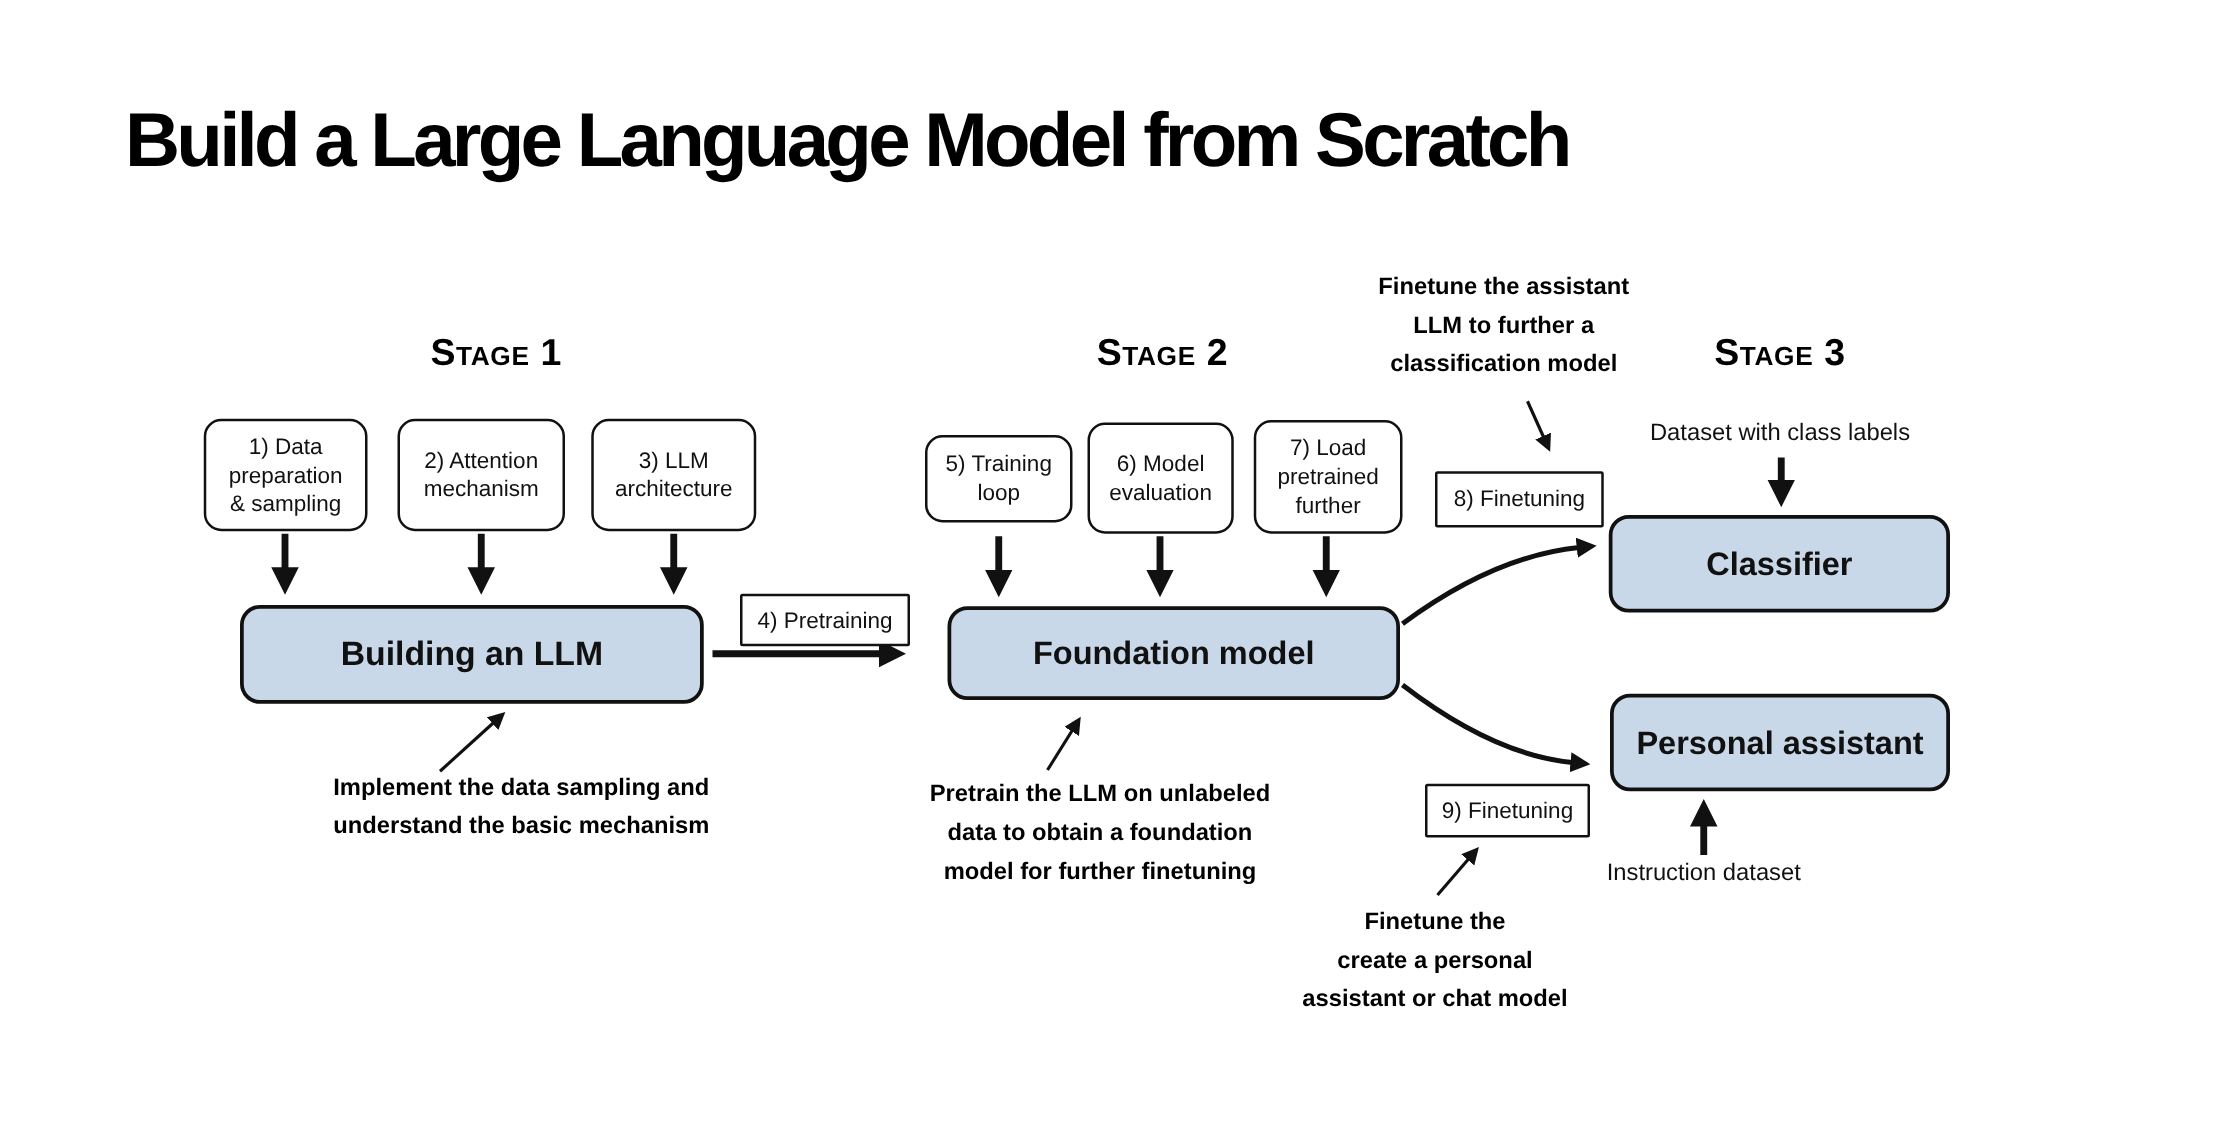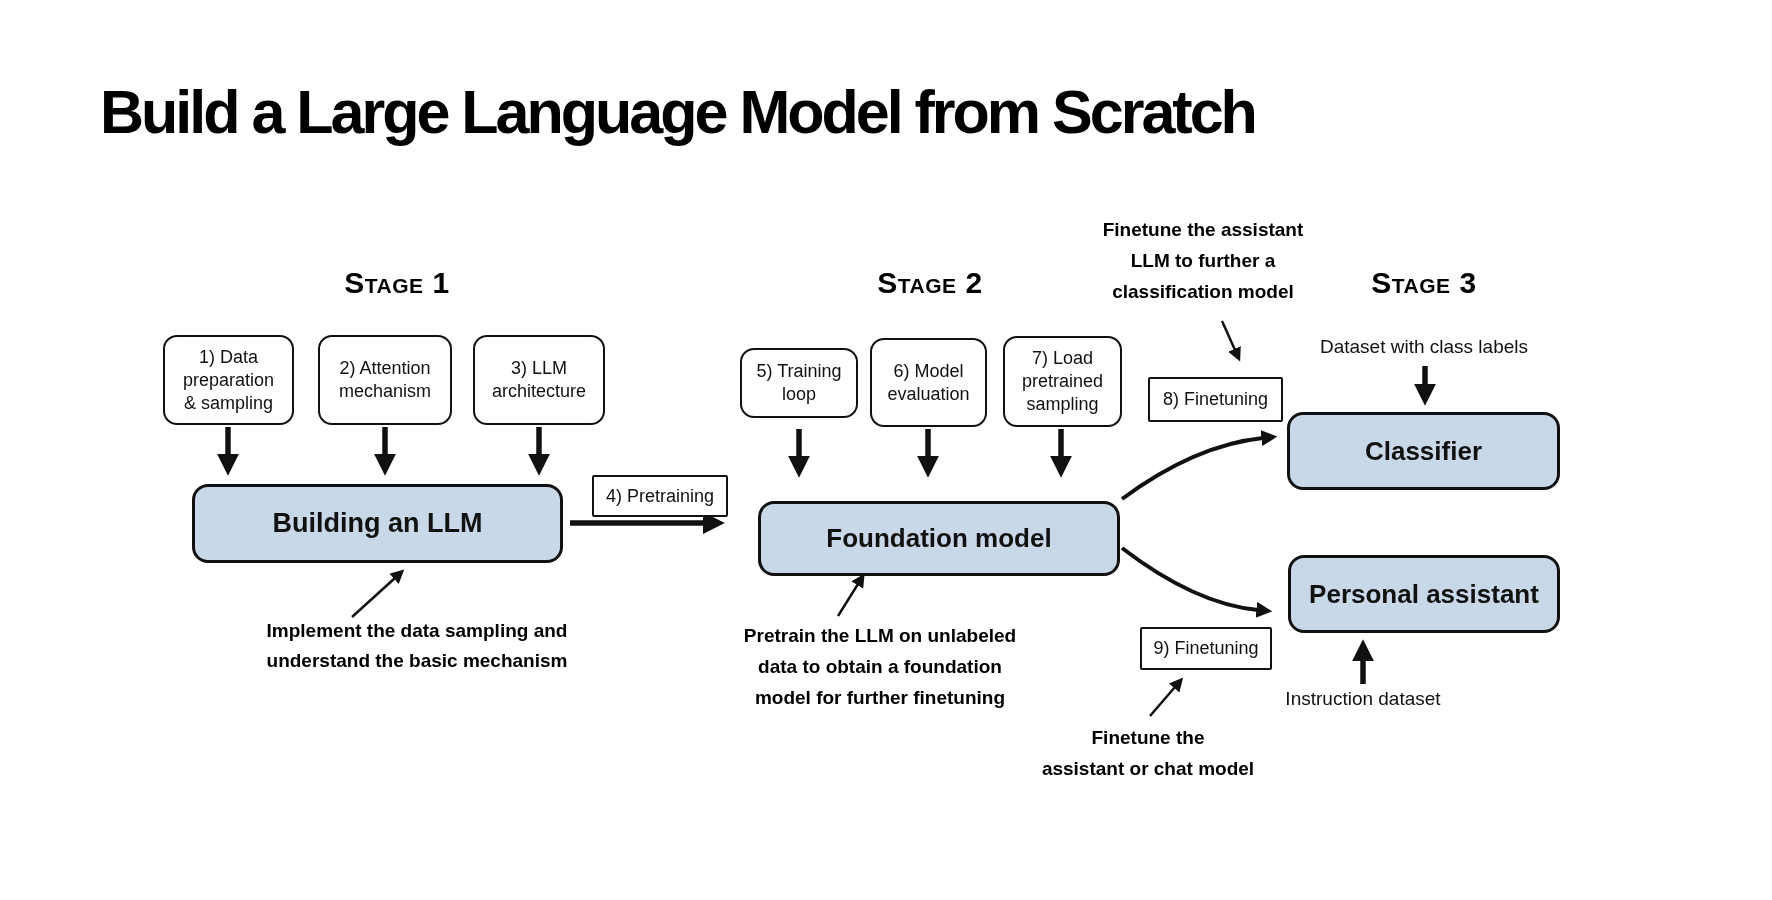--- a/index.html
+++ b/index.html
@@ -101,47 +101,48 @@
     <div>5) Training</div>
     <div>loop</div>
   </div>
   <div class="abs step-box" style="left:870px;top:338px;width:117px;height:89px;">
     <div>6) Model</div>
     <div>evaluation</div>
   </div>
   <div class="abs step-box" style="left:1003px;top:336px;width:119px;height:91px;">
     <div>7) Load</div>
     <div>pretrained</div>
-    <div>sampling</div>
+    <div>further</div>
   </div>
 
   <div class="abs pill" style="left:592px;top:475px;width:136px;height:42px;">4) Pretraining</div>
   <div class="abs pill" style="left:1148px;top:377px;width:135px;height:45px;">8) Finetuning</div>
   <div class="abs pill" style="left:1140px;top:627px;width:132px;height:43px;text-align:center;">9) Finetuning</div>
 
   <div class="abs model-box" style="left:192px;top:484px;width:371px;height:79px;font-size:27px;background:#c9d8e8;">Building an LLM</div>
-  <div class="abs model-box" style="left:758px;top:485px;width:362px;height:75px;font-size:26px;background:#c9d8e8;margin-top:16px;">Foundation model</div>
+  <div class="abs model-box" style="left:758px;top:485px;width:362px;height:75px;font-size:26px;background:#c9d8e8;">Foundation model</div>
   <div class="abs model-box" style="left:1287px;top:412px;width:273px;height:78px;font-size:26px;background:#c9d8e8;">Classifier</div>
   <div class="abs model-box" style="left:1288px;top:555px;width:272px;height:78px;font-size:26px;background:#c9d8e8;">Personal assistant</div>
 
   <div class="abs note" style="left:217px;top:616px;width:400px;">
     <div>Implement the data sampling and</div>
     <div>understand the basic mechanism</div>
   </div>
   <div class="abs note" style="left:705px;top:620px;width:350px;line-height:31px;">
     <div>Pretrain the LLM on unlabeled</div>
     <div>data to obtain a foundation</div>
     <div>model for further finetuning</div>
   </div>
   <div class="abs note" style="left:1078px;top:214px;width:250px;line-height:31px;">
     <div>Finetune the assistant</div>
     <div>LLM to further a</div>
     <div>classification model</div>
   </div>
   <div class="abs note" style="left:1008px;top:722px;width:280px;line-height:31px;">
     <div>Finetune the</div>
+    <div>create a personal</div>
     <div>assistant or chat model</div>
   </div>
 
   <div class="abs plain-label" style="left:1299px;top:336px;width:250px;">Dataset with class labels</div>
   <div class="abs plain-label" style="left:1263px;top:688px;width:200px;">Instruction dataset</div>
 
 </div>
 
 </body></html>

